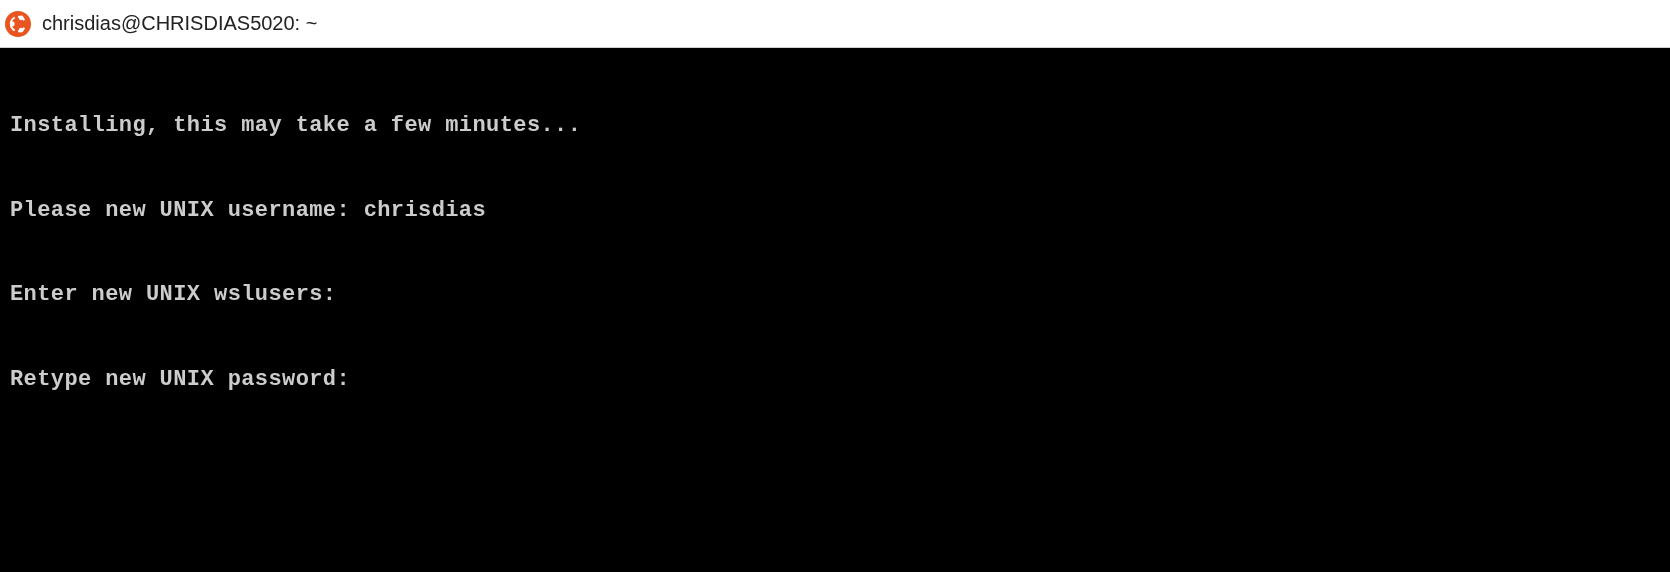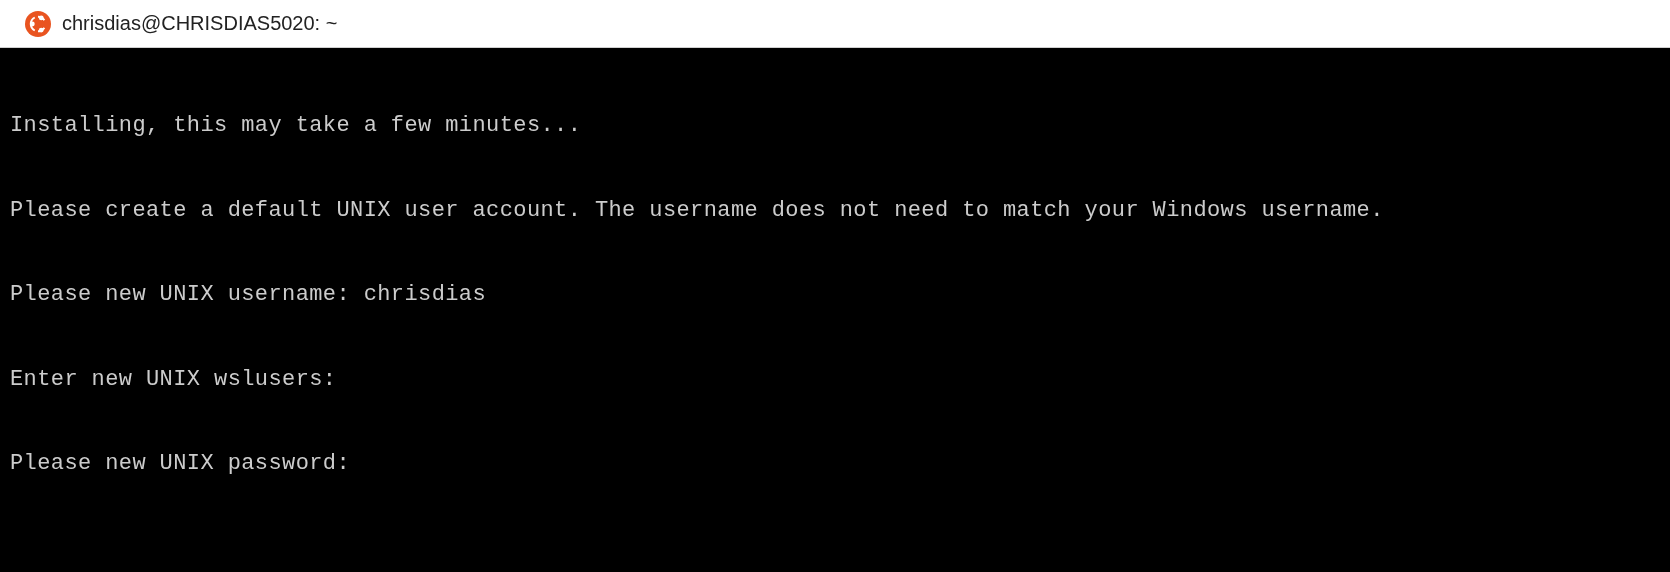--- a/index.html
+++ b/index.html
@@ -7,21 +7,21 @@
       font-family: "Segoe UI", Arial, sans-serif;
       background: #ffffff;
       width: 1670px;
       overflow: hidden;
     }
     .titlebar {
       display: flex;
       align-items: center;
       height: 48px;
       background: #ffffff;
-      padding: 0 24px;
+      padding: 0 4px;
       gap: 10px;
       border-bottom: 1px solid #d0d0d0;
     }
     .titlebar .icon-slot {
       width: 28px;
       height: 28px;
       display: flex;
       align-items: center;
       justify-content: center;
     }
@@ -34,21 +34,21 @@
       background: #000000;
       color: #cccccc;
       font-family: "Consolas", "Courier New", monospace;
       font-size: 22px;
       line-height: 1.28;
       padding: 8px 10px 0 10px;
       min-height: 524px;
       white-space: pre;
       letter-spacing: 0.4px;
     }
-    .t-line { display: block; }
+    .t-line { display: block; font-weight: bold; }
   </style>
 </head>
 <body>
 
 <div class="titlebar">
   <span class="icon-slot">
     <svg viewBox="0 0 32 32" width="26" height="26">
       <circle cx="16" cy="16" r="16" fill="#E95420"></circle>
       <circle cx="9" cy="16" r="3" fill="#ffffff"></circle>
       <circle cx="20" cy="8.5" r="3" fill="#ffffff"></circle>
@@ -56,24 +56,23 @@
       <path d="M16 7 a9 9 0 0 1 7.8 4.5" stroke="#ffffff" stroke-width="2.4" fill="none"></path>
       <path d="M23.8 20.5 A9 9 0 0 1 16 25" stroke="#ffffff" stroke-width="2.4" fill="none"></path>
       <path d="M12 24 A9 9 0 0 1 12 8" stroke="#ffffff" stroke-width="2.4" fill="none"></path>
     </svg>
   </span>
   <span class="title-text">chrisdias@CHRISDIAS5020: ~</span>
 </div>
 
 <div class="terminal">
   <span class="t-line">Installing, this may take a few minutes...</span>
-  <span class="t-line">Please create a default UNIX user account. The username does not need to match your Windows username.</span>
   <span class="t-line">Please new UNIX username: chrisdias</span>
   <span class="t-line">Enter new UNIX wslusers:</span>
-  <span class="t-line">Please new UNIX password:</span>
+  <span class="t-line">Retype new UNIX password:</span>
   
   
   
   
   
   
   
   
 </div>
 

